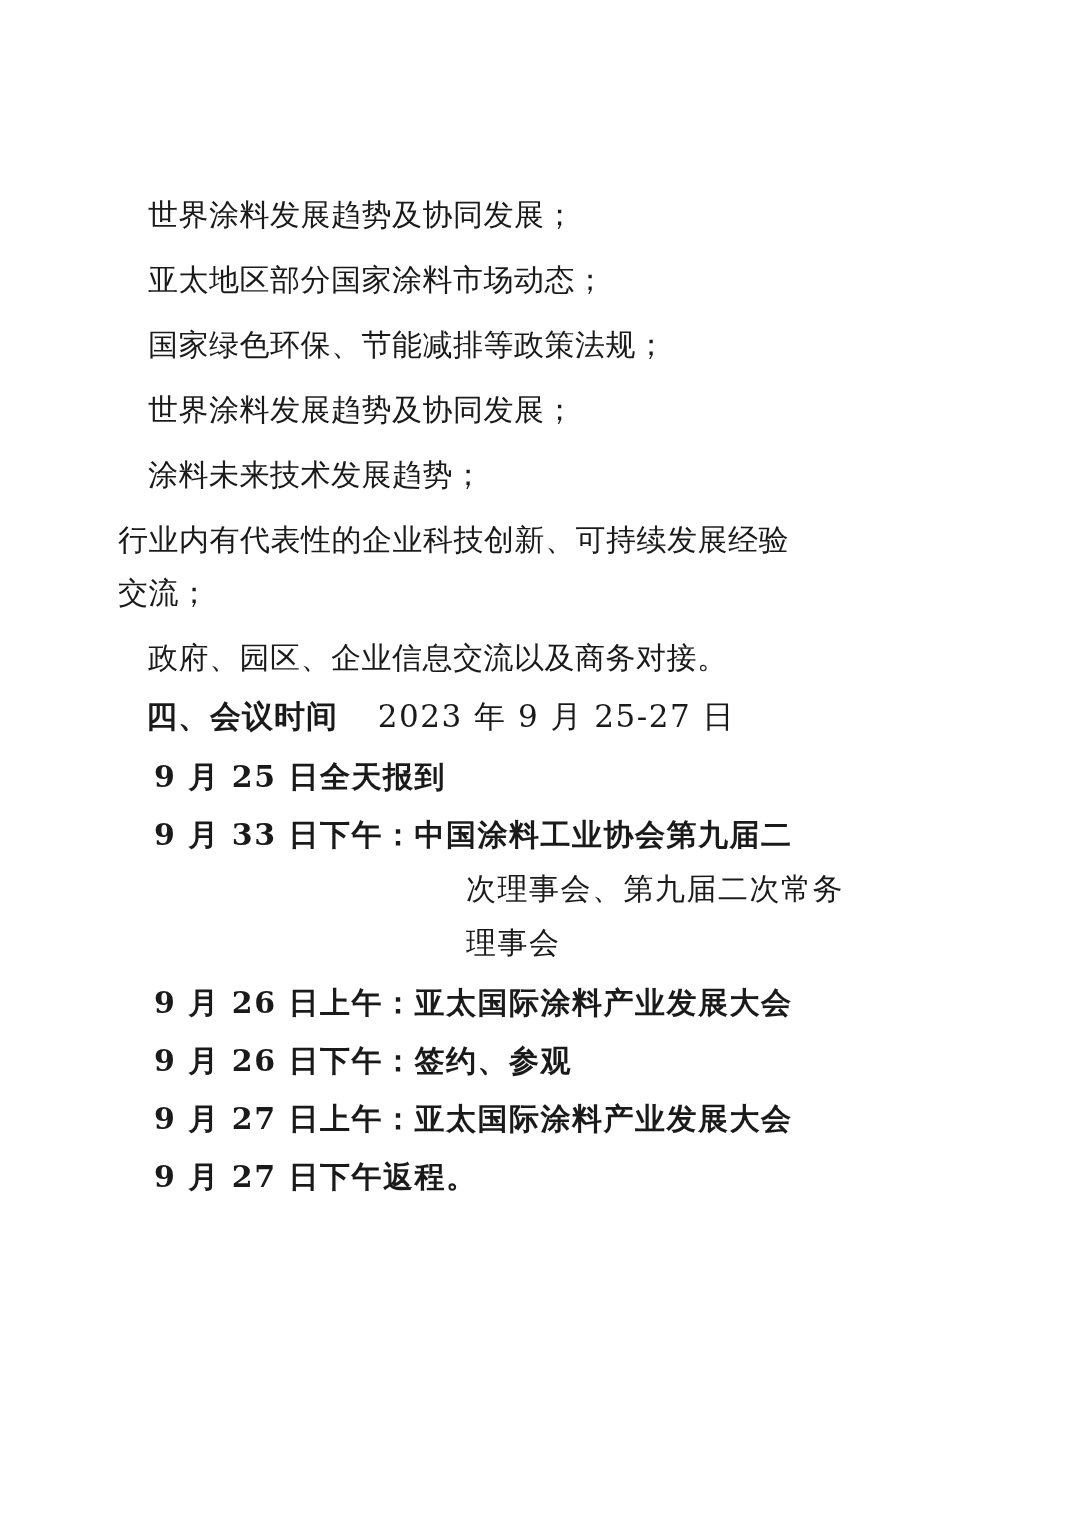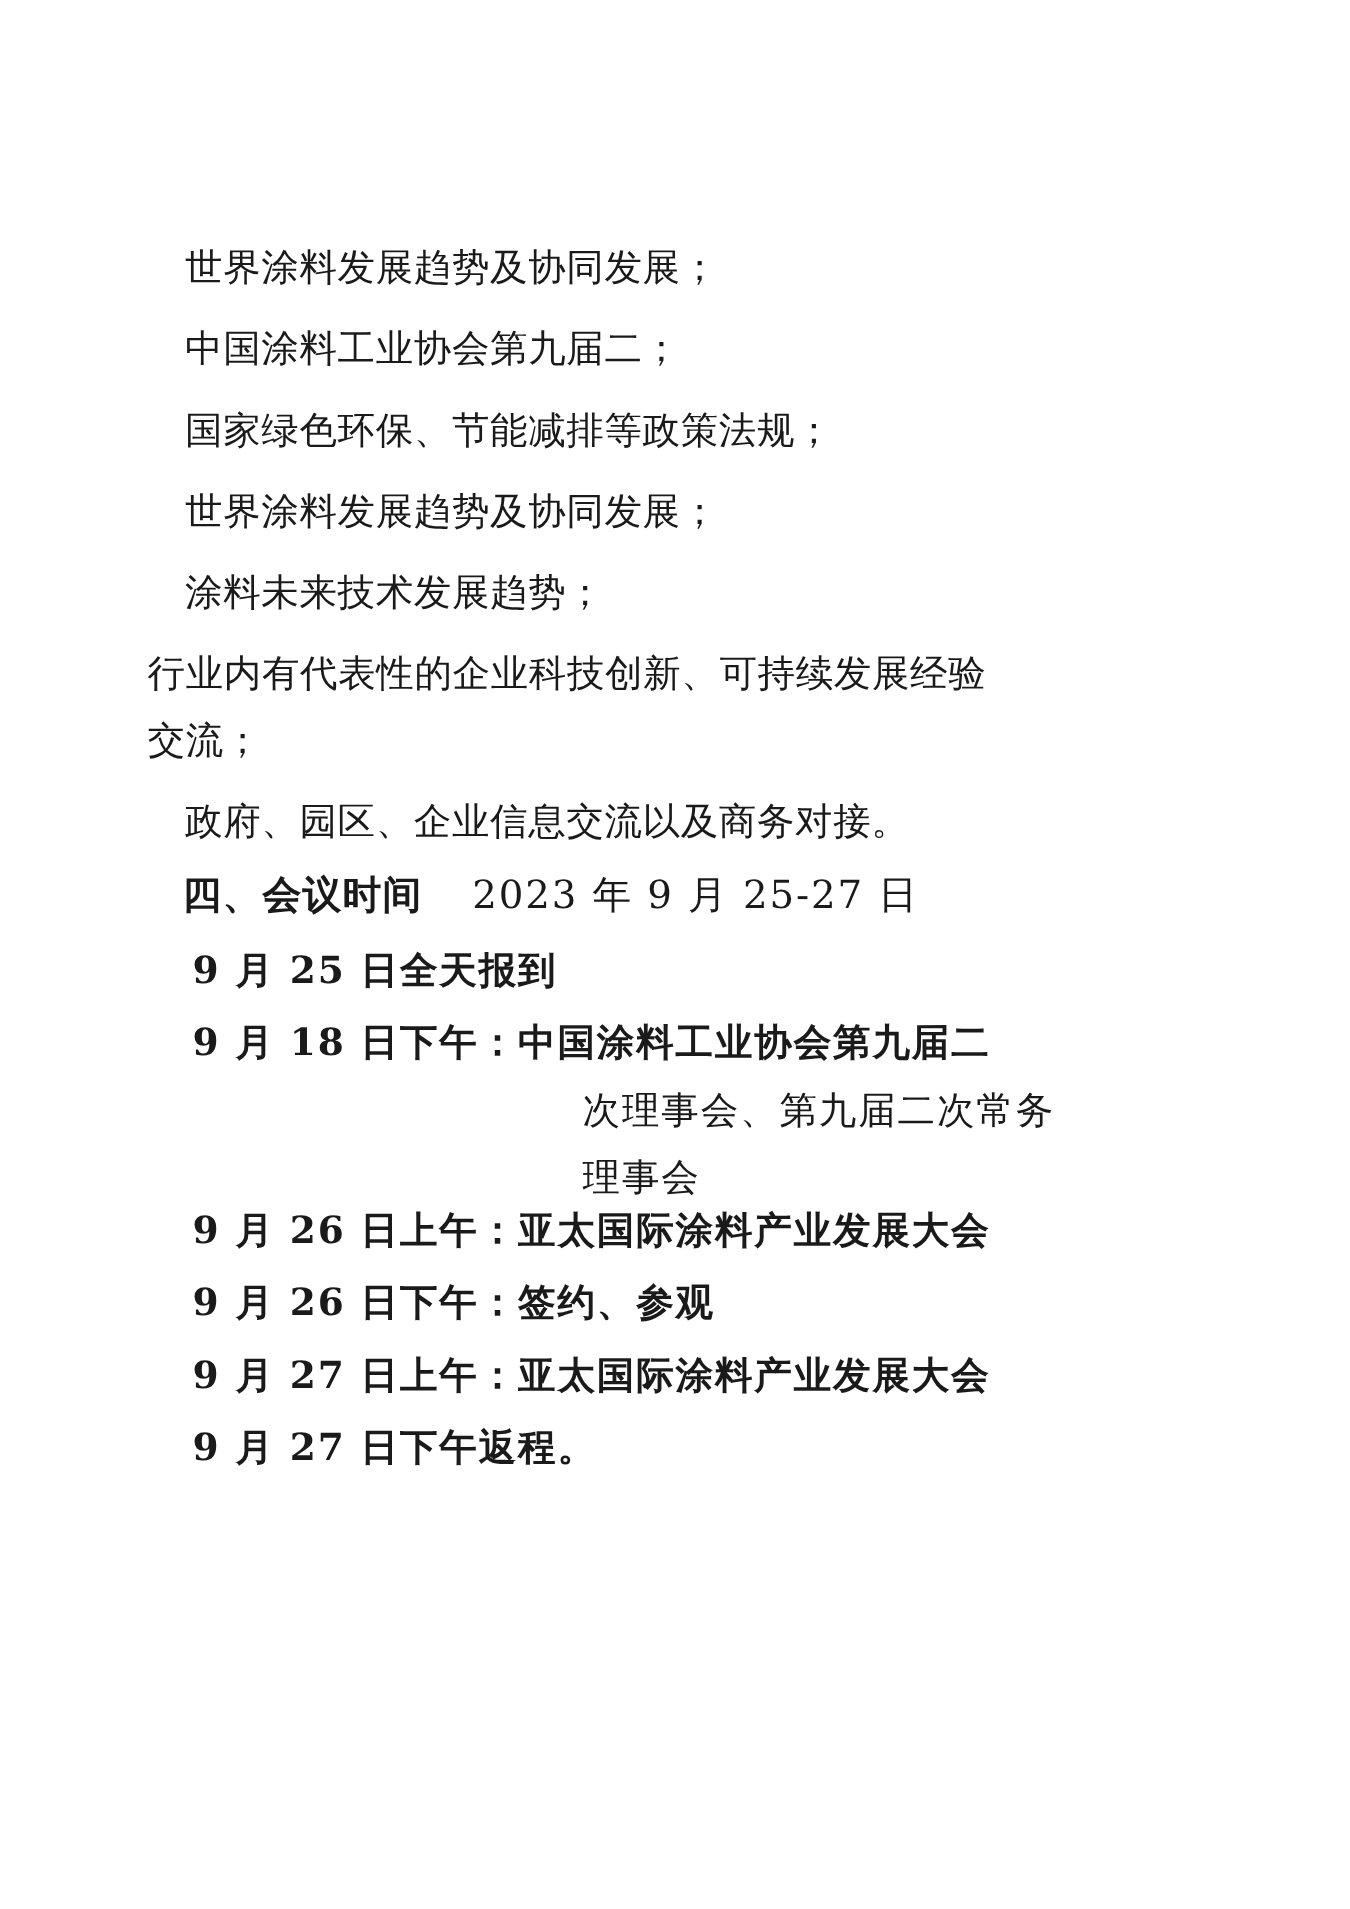--- a/index.html
+++ b/index.html
@@ -57,50 +57,50 @@
     letter-spacing: 1.5px;
     margin-bottom: 28px;
     white-space: pre-wrap;
     font-weight: bold;
   }
   .sched-cont {
     font-size: 30px;
     text-indent: 0;
     padding-left: 348px;
     letter-spacing: 1.5px;
-    margin-bottom: 12px;
+    margin-bottom: 30px;
     white-space: pre-wrap;
   }
   .sched-tight { margin-bottom: 24px; }
 </style>
 </head>
 <body>
 
 <div class="page">
   <div class="doc-body">
 
     <div class="line indent-1 gap-a">世界涂料发展趋势及协同发展；</div>
-    <div class="line indent-1 gap-a">中国涂料工业协会第九届二；</div>
+    <div class="line indent-1 gap-a">亚太地区部分国家涂料市场动态；</div>
     <div class="line indent-1 gap-a">国家绿色环保、节能减排等政策法规；</div>
     <div class="line indent-1 gap-a">世界涂料发展趋势及协同发展；</div>
     <div class="line indent-1 gap-a">涂料未来技术发展趋势；</div>
 
     <div class="line indent-0 gap-tight">行业内有代表性的企业科技创新、可持续发展经验</div>
     <div class="line indent-0 gap-a">交流；</div>
 
     <div class="line indent-1 gap-b">政府、园区、企业信息交流以及商务对接。</div>
 
     <div class="section-heading">
       <span>四、会议时间</span>
       <span class="heading-value" style="margin-left:28px;">2023 年 9 月 25-27 日</span>
     </div>
 
     <div class="sched-line">9 月 25 日全天报到</div>
 
-    <div class="sched-line sched-tight">9 月 18 日下午：中国涂料工业协会第九届二</div>
+    <div class="sched-line sched-tight">9 月 33 日下午：中国涂料工业协会第九届二</div>
     <div class="sched-cont sched-tight">次理事会、第九届二次常务</div>
     <div class="sched-cont">理事会</div>
 
     <div class="sched-line">9 月 26 日上午：亚太国际涂料产业发展大会</div>
     <div class="sched-line">9 月 26 日下午：签约、参观</div>
     <div class="sched-line">9 月 27 日上午：亚太国际涂料产业发展大会</div>
     <div class="sched-line">9 月 27 日下午返程。</div>
 
   </div>
 </div>

